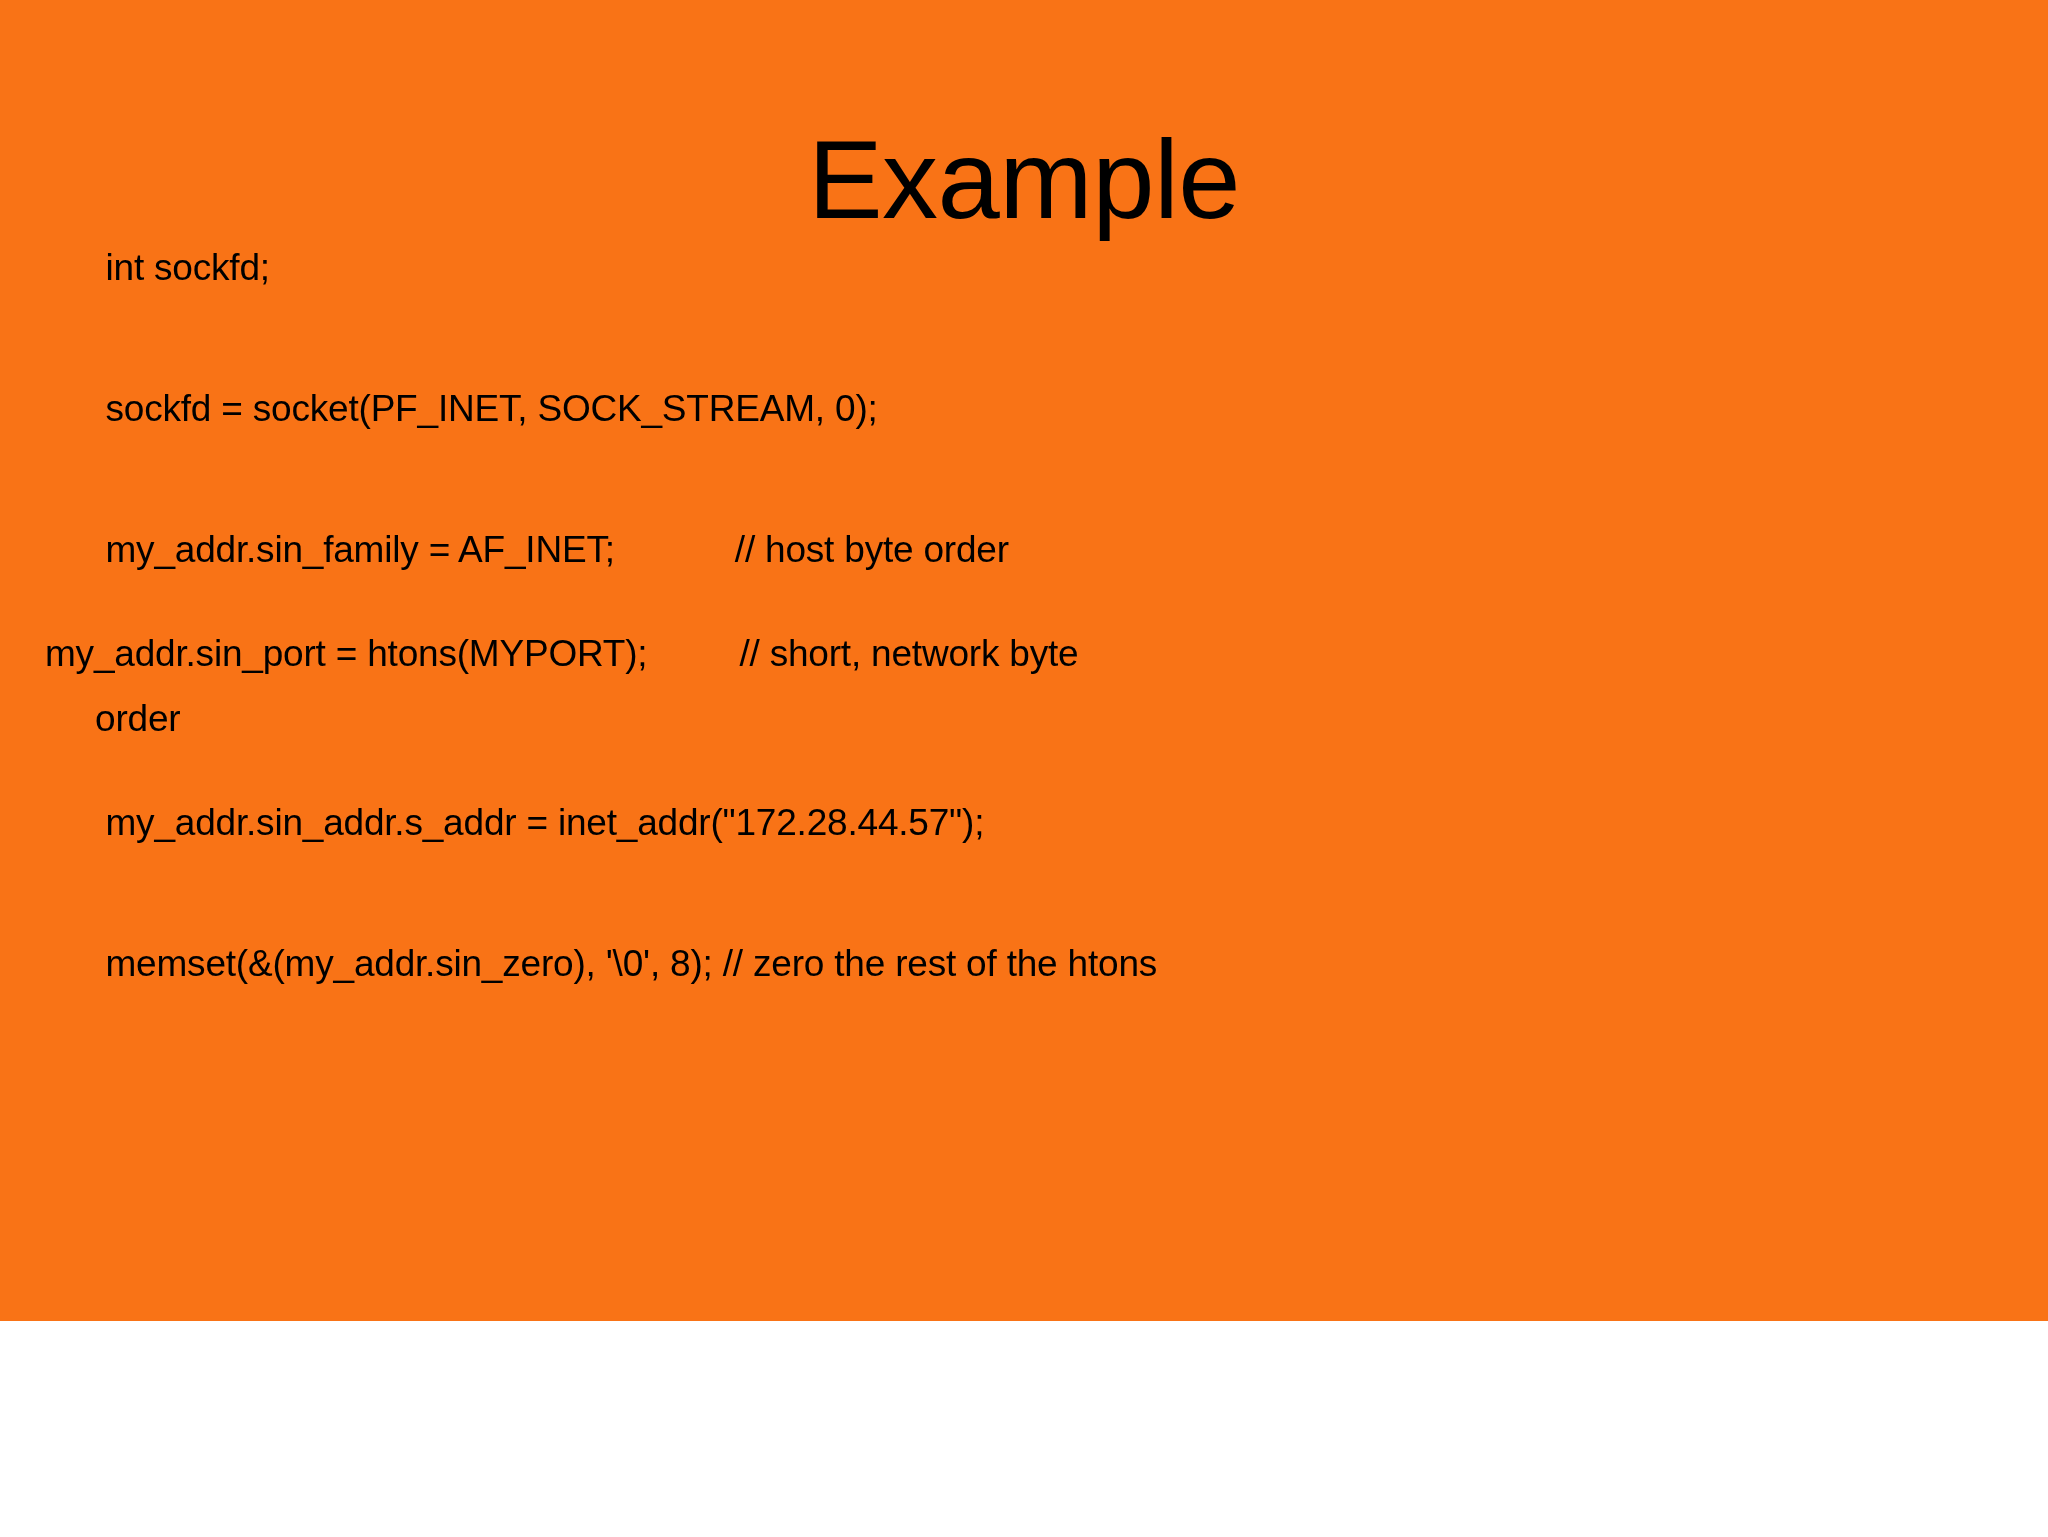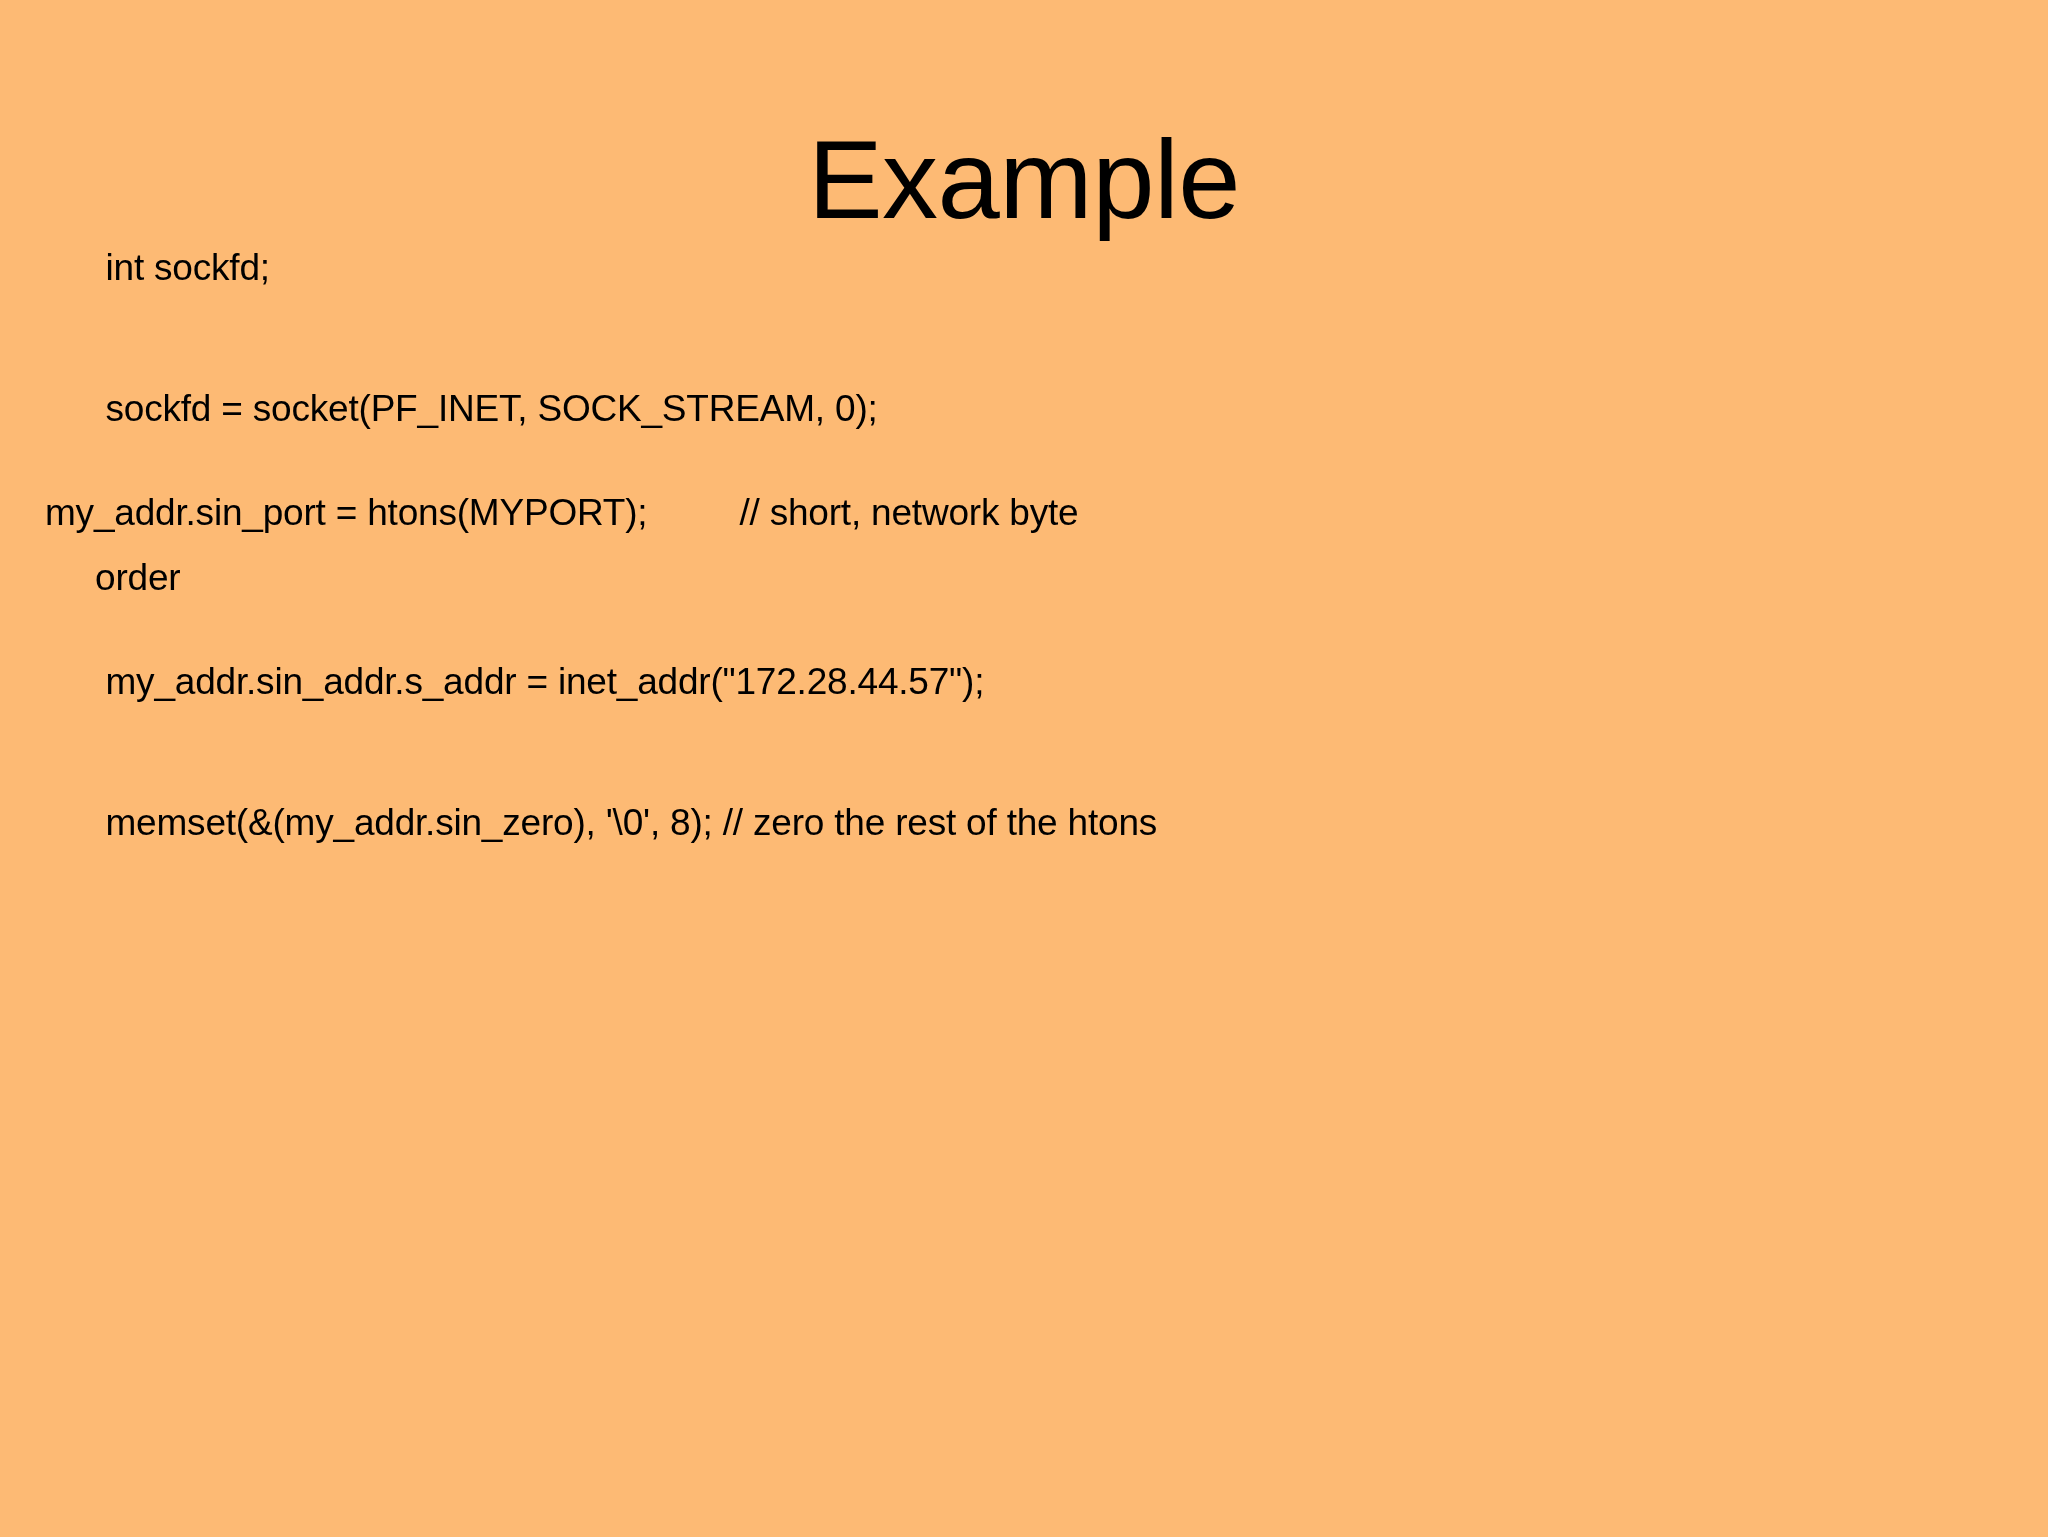--- a/index.html
+++ b/index.html
@@ -10,22 +10,22 @@
   }
   body {
     font-family: "Liberation Sans", sans-serif;
     color: #000000;
     -webkit-font-smoothing: antialiased;
   }
 
   .slide {
     position: relative;
     width: 2048px;
-    height: 1537px;
-    background: #fdba74;
+    height: 1321px;
+    background: #f97316;
     overflow: hidden;
     box-sizing: border-box;
   }
 
   
   .slide-title {
     position: absolute;
     left: 0;
     top: 46px;
     width: 2048px;
@@ -83,20 +83,23 @@
 
     <div class="code-line">
       <span>int sockfd;</span>
     </div>
 
 
     <div class="code-line">
       <span>sockfd = socket(PF_INET, SOCK_STREAM, 0);</span>
     </div>
 
+    <div class="code-line">
+      <span>my_addr.sin_family = AF_INET;</span><span class="gap-md"></span><span>// host byte order</span>
+    </div>
 
     <div class="code-line wrapped">
       <span class="hang"><span>my_addr.sin_port = htons(MYPORT);</span><span class="gap-sm"></span><span>// short, network byte</span></span>
       <span class="cont">order</span>
     </div>
 
     <div class="code-line">
       <span>my_addr.sin_addr.s_addr = inet_addr("172.28.44.57");</span>
     </div>
 

